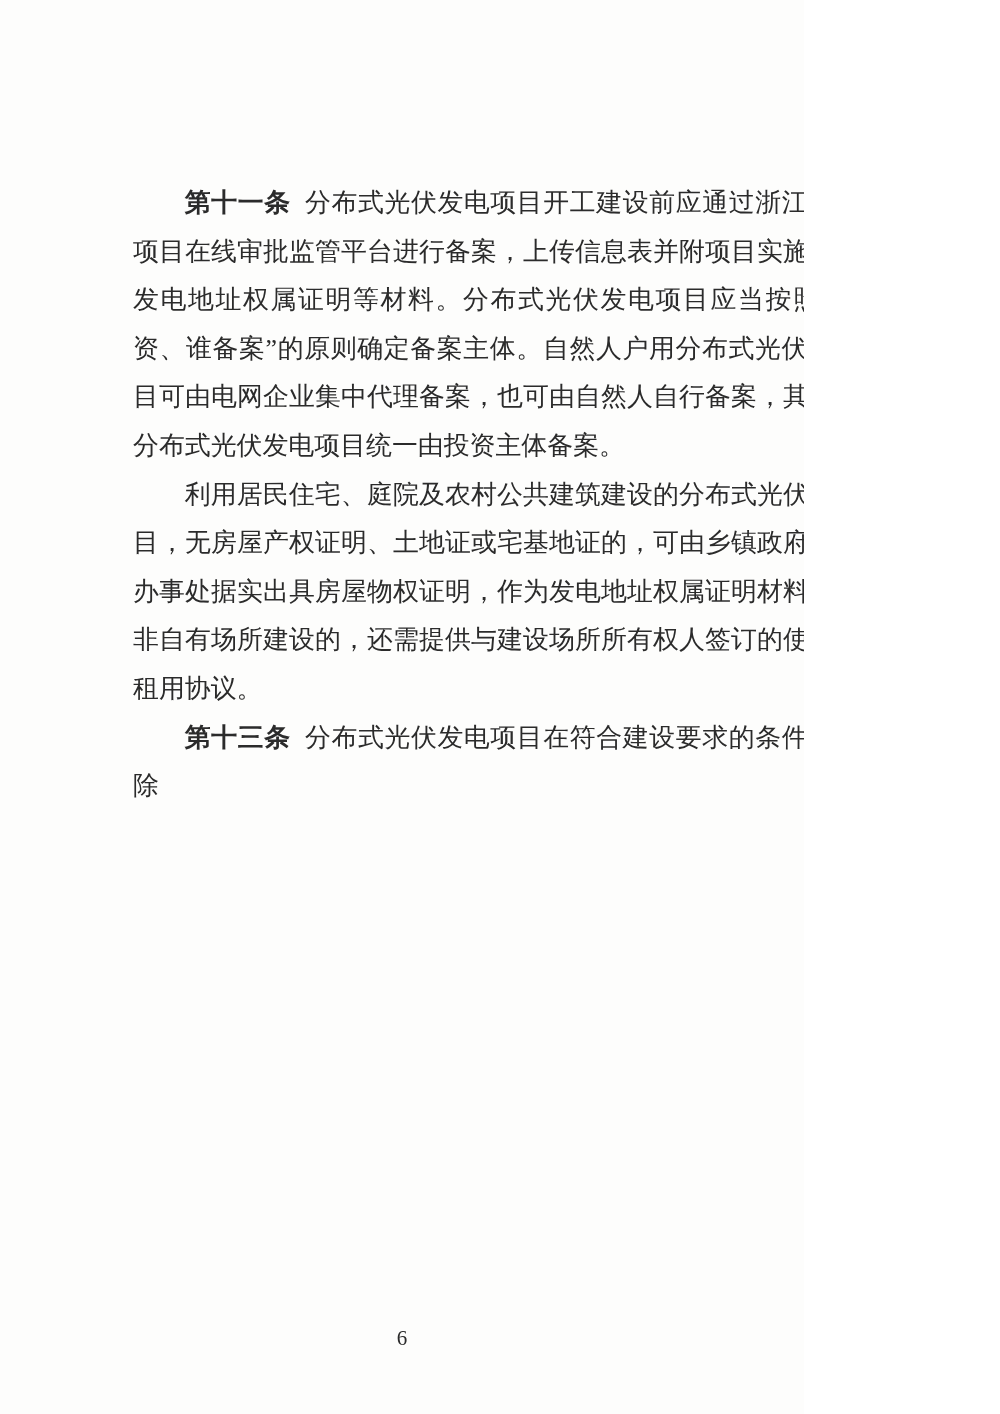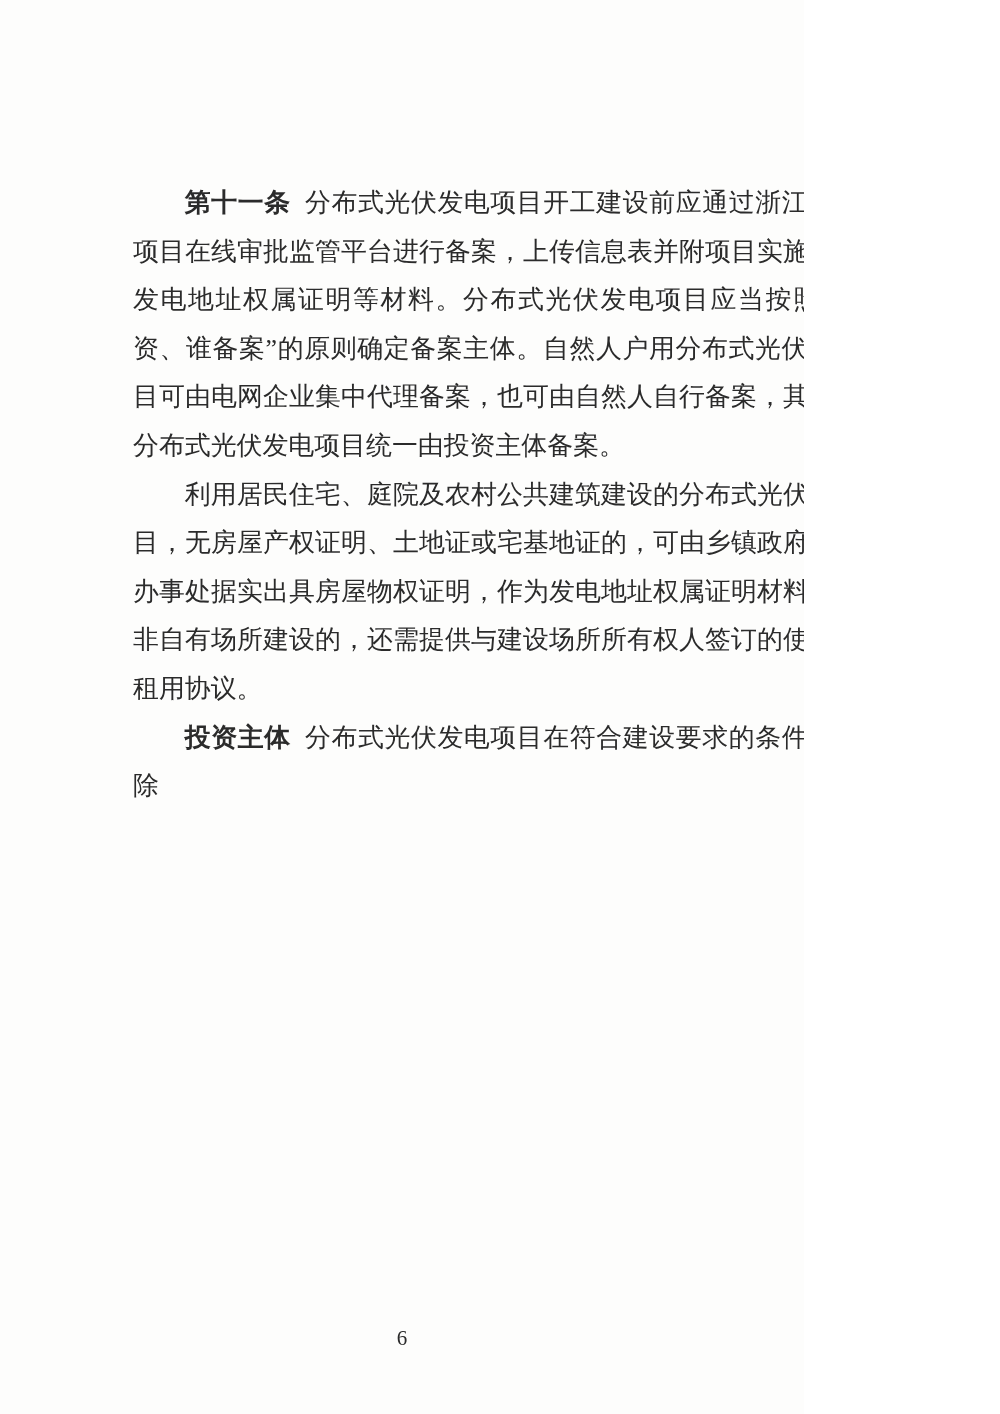--- a/index.html
+++ b/index.html
@@ -56,21 +56,21 @@
       <span class="article-lead">第十一条</span><span>分布式光伏发电项目开工建设前应通过浙江省投资项目在线审批监管平台进行备案，上传信息表并附项目实施方案、发电地址权属证明等材料。分布式光伏发电项目应当按照“谁投资、谁备案”的原则确定备案主体。自然人户用分布式光伏发电项目可由电网企业集中代理备案，也可由自然人自行备案，其他类型分布式光伏发电项目统一由投资主体备案。</span>
     </p>
 
     <p class="doc-para">
       <span>利用居民住宅、庭院及农村公共建筑建设的分布式光伏发电项目，无房屋产权证明、土地证或宅基地证的，可由乡镇政府或街道办事处据实出具房屋物权证明，作为发电地址权属证明材料；利用非自有场所建设的，还需提供与建设场所所有权人签订的使用或者租用协议。</span>
     </p>
 
 
 
     <p class="doc-para">
-      <span class="article-lead">投资主体</span><span>分布式光伏发电项目在符合建设要求的条件下，免除</span>
+      <span class="article-lead">第十三条</span><span>分布式光伏发电项目在符合建设要求的条件下，免除</span>
     </p>
 
   </div>
 
   <div class="page-footer">
     <span>6</span>
   </div>
 </div>
 
 </body></html>

